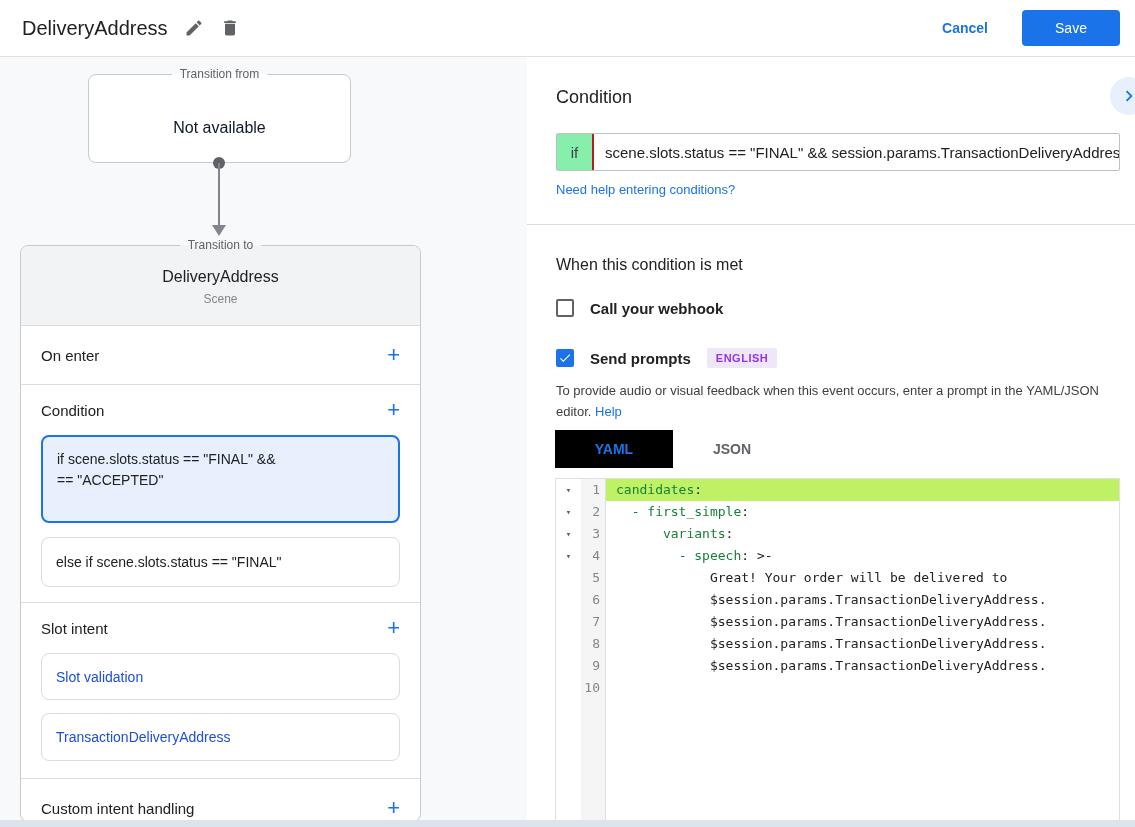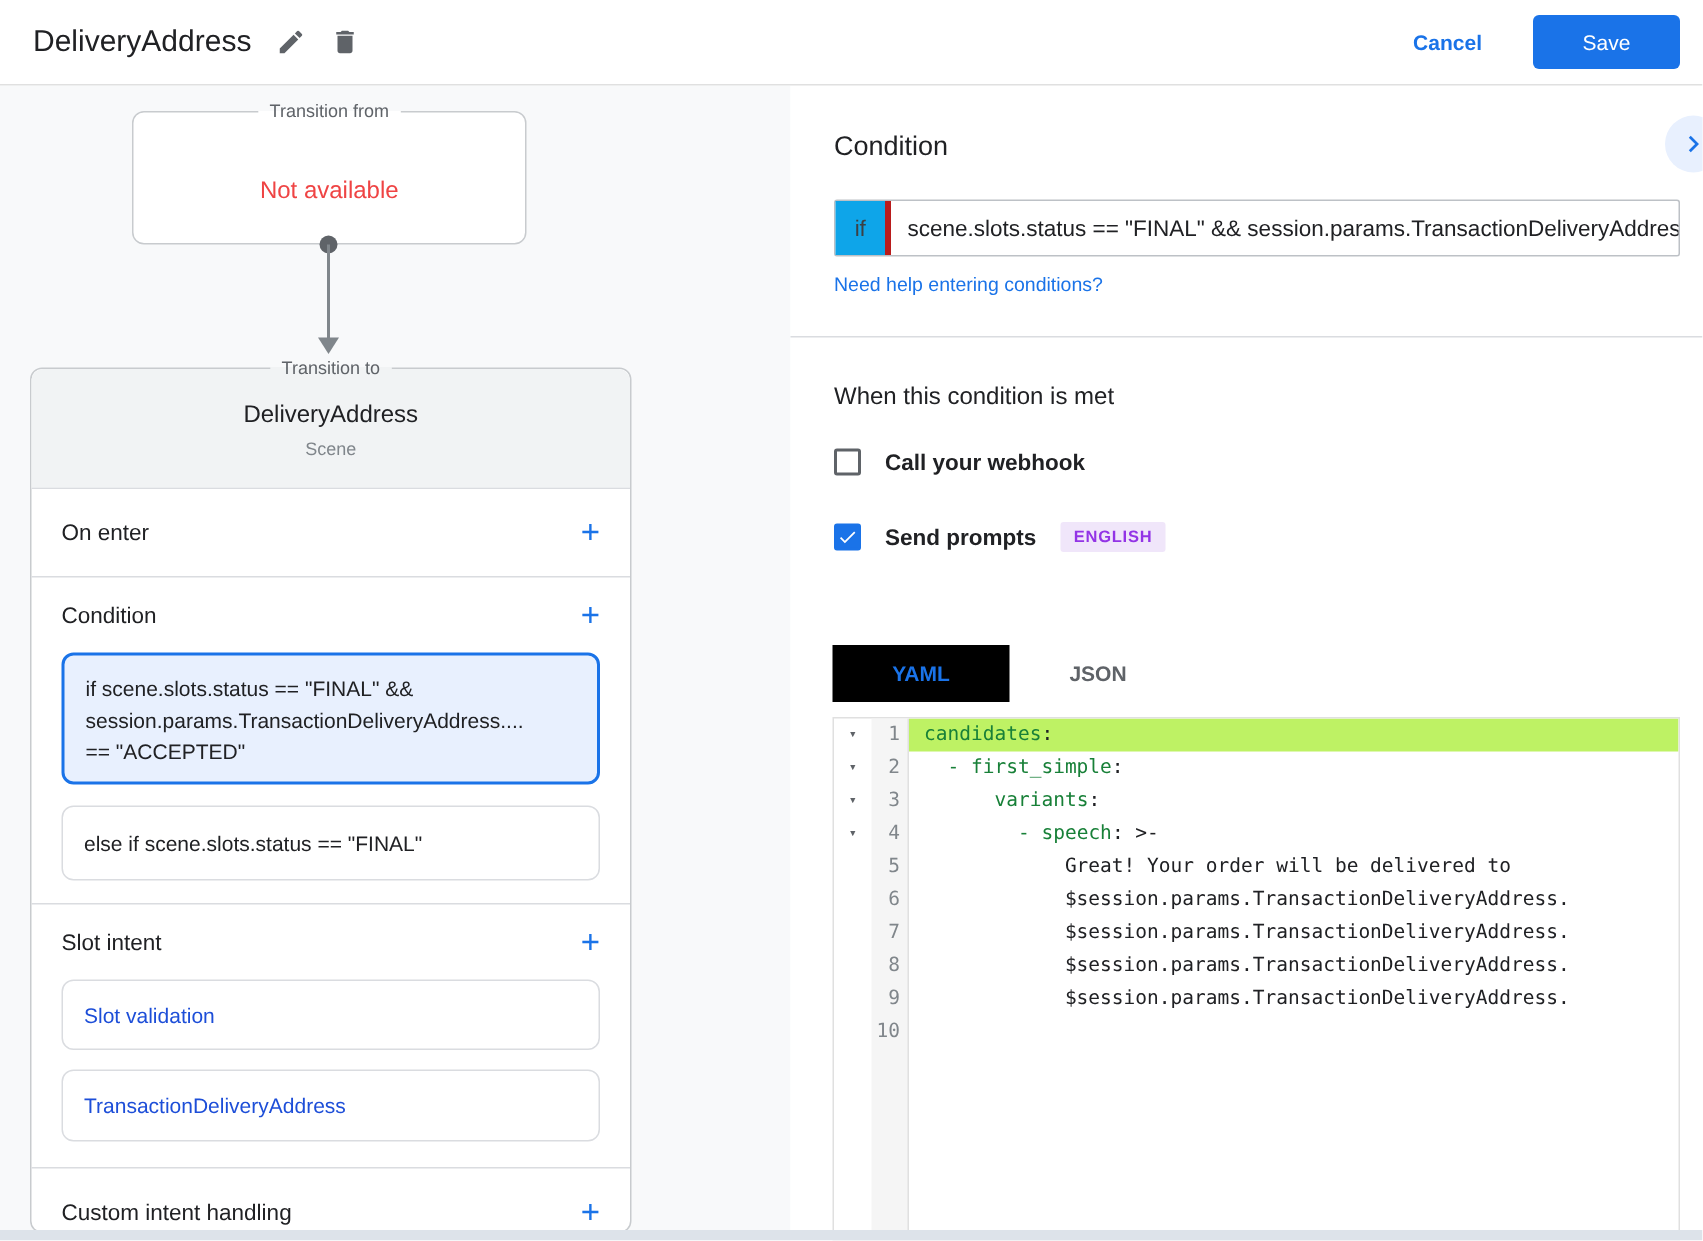--- a/index.html
+++ b/index.html
@@ -22,21 +22,21 @@
               font-size:14px; font-weight:400; font-family:"Liberation Sans", sans-serif; margin-right:15px; cursor:pointer; }
 
   
   .left-col { position:absolute; top:57px; left:0; width:527px; height:770px; background:#f8f9fa; overflow:hidden; }
 
   .tf-box { position:absolute; top:17px; left:88px; width:263px; height:89px; background:#fff;
             border:1px solid #c8cbce; border-radius:8px; }
   .float-label { position:absolute; top:-8px; left:50%; transform:translateX(-50%); font-size:12px;
                  color:#5f6368; padding:0 8px; white-space:nowrap; }
   .tf-box .float-label { background:linear-gradient(#f8f9fa 50%, #ffffff 50%); }
-  .tf-value { text-align:center; font-size:16px; color:#ef4444; margin-top:44px; }
+  .tf-value { text-align:center; font-size:16px; color:#0f172a; margin-top:44px; }
 
   .conn-dot { position:absolute; top:100px; left:213px; width:12px; height:12px; border-radius:50%; background:#5f6368; }
   .conn-line { position:absolute; top:106px; left:218px; width:2px; height:64px; background:#80868b; }
   .conn-arrow { position:absolute; top:168px; left:212px; width:0; height:0;
                 border-left:7px solid transparent; border-right:7px solid transparent; border-top:11px solid #80868b; }
 
   .scene-card { position:absolute; top:188px; left:20px; width:401px; height:577px; background:#fff;
                 border:1px solid #c8cbce; border-radius:8px; }
   .scene-card-header { position:relative; height:80px; background:#f1f3f4; border-bottom:1px solid #dadce0;
                        border-radius:8px 8px 0 0; text-align:center; }
@@ -62,21 +62,21 @@
 
   
   .right-panel { position:absolute; top:57px; left:527px; width:608px; height:770px; background:#fff; }
   .cond-title { position:absolute; top:30px; left:29px; font-size:18px; color:#202124; }
   .expand-btn { position:absolute; top:20px; left:583px; width:38px; height:38px; border-radius:50%;
                 background:#e8f0fe; border:none; display:flex; align-items:center; justify-content:center; cursor:pointer; }
   .expand-btn svg { fill:#1a73e8; }
 
   .if-field { position:absolute; top:76px; left:29px; width:564px; height:38px; border:1px solid #bdc1c6;
               border-radius:2px; display:flex; align-items:stretch; background:#fff; }
-  .if-prefix { width:37px; background:#0ea5e9; border-right:4px solid #b91c1c; display:flex;
+  .if-prefix { width:37px; background:#86efac; border-right:2px solid #b91c1c; display:flex;
                align-items:center; justify-content:center; font-size:15px; color:#3c4043; }
   .if-value { flex:1; display:flex; align-items:center; padding:0 11px; font-size:15px; color:#202124;
               white-space:nowrap; overflow:hidden; }
   .help-link { position:absolute; top:125px; left:29px; font-size:13px; color:#1a73e8; text-decoration:none; cursor:pointer; }
 
   .panel-divider { position:absolute; top:167px; left:0; width:608px; height:1px; background:#dadce0; }
 
   .met-title { position:absolute; top:199px; left:29px; font-size:16px; color:#202124; }
 
   .check-row { position:absolute; left:29px; display:flex; align-items:center; cursor:pointer; }
@@ -160,21 +160,20 @@
 
       <div class="sec-divider"></div>
 
       <div>
         <div class="sec-row head">
           <span class="sec-label">Condition</span>
           <button class="plus">+</button>
         </div>
         <div class="cond-card-sel">
           <div>if scene.slots.status == "FINAL" &amp;&amp;</div>
-          <div>session.params.TransactionDeliveryAddress....</div>
           <div>== "ACCEPTED"</div>
         </div>
         <div class="cond-card">
           <span>else if scene.slots.status == "FINAL"</span>
         </div>
       </div>
 
       <div class="sec-divider"></div>
 
       <div>
@@ -226,20 +225,21 @@
     <div class="check-row row-prompts">
       <span class="cbx checked">
         <svg width="16" height="16" viewBox="0 0 24 24">
             <path d="M9 16.2 4.8 12l-1.4 1.4L9 19 21 7l-1.4-1.4z"></path>
           </svg>
       </span>
       <span class="check-label">Send prompts</span>
       <span class="lang-badge">ENGLISH</span>
     </div>
 
+    <div class="prompt-desc"><span>To provide audio or visual feedback when this event occurs, enter a prompt in the YAML/JSON editor.</span> <a class="inline-help">Help</a></div>
 
     <div class="tabs">
       <button class="tab active">YAML</button>
       <button class="tab">JSON</button>
     </div>
 
     <div class="editor">
       <div class="gutter-bg"></div>
 
       <div class="ed-row">

